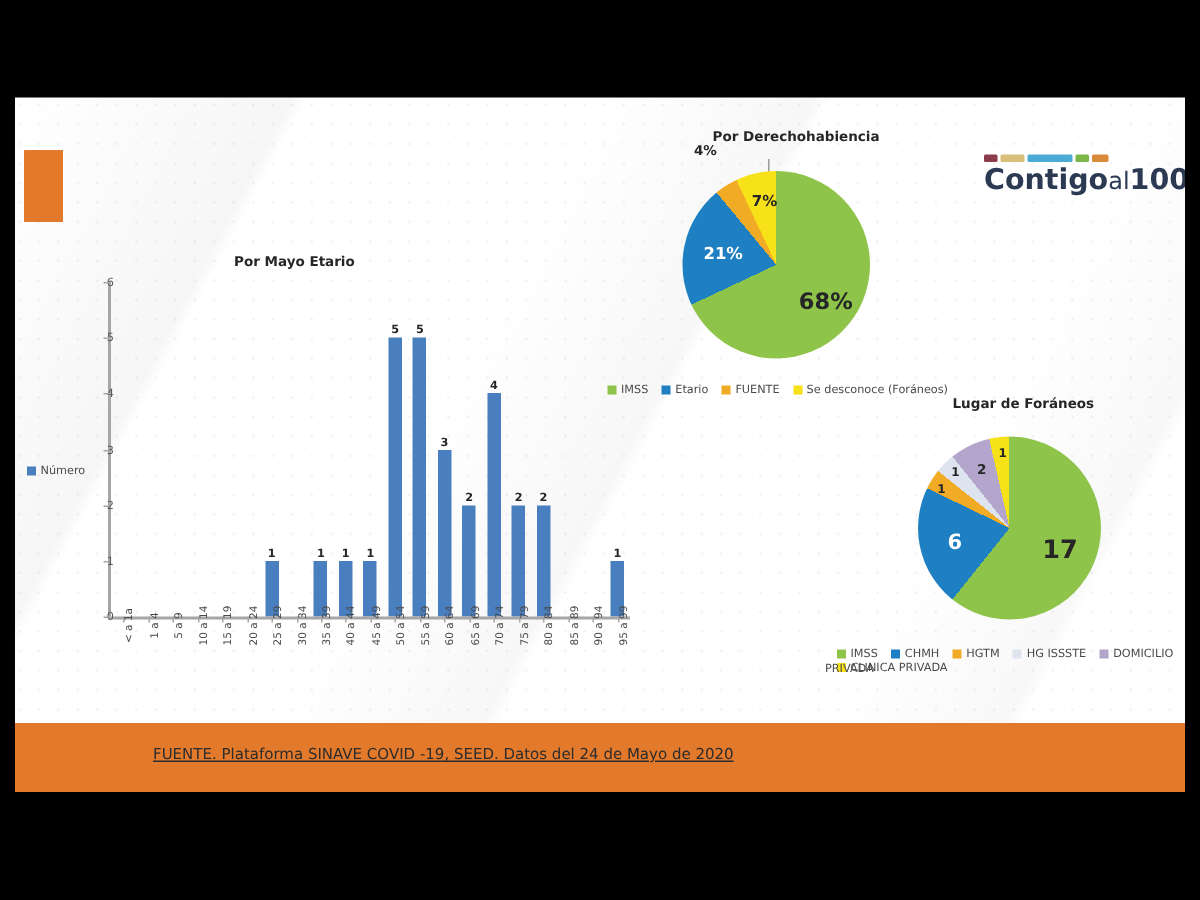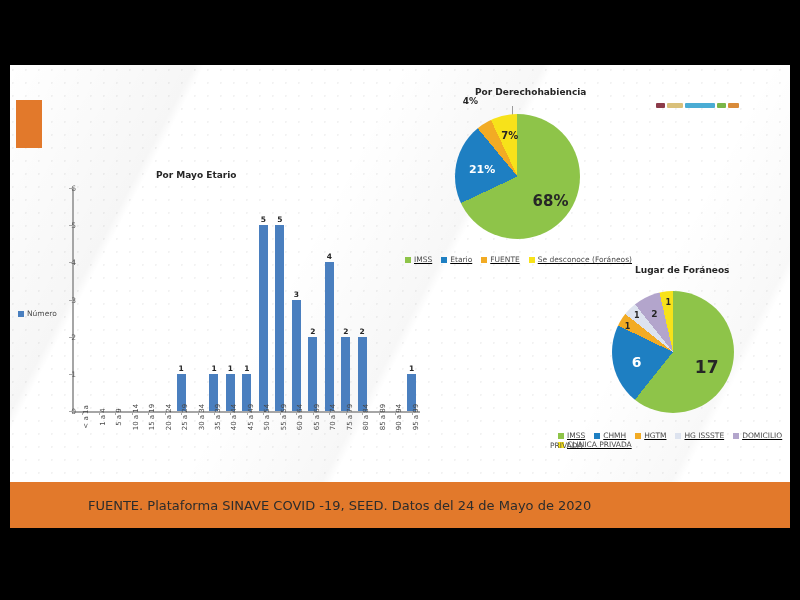--- a/index.html
+++ b/index.html
@@ -28,22 +28,22 @@
   
   #logo{position:absolute;right:16px;top:38px;width:118px;}
   #logo-dashes{display:flex;gap:2px;height:5px;margin-bottom:3px;}
   #logo-dashes i{display:block;height:5px;border-radius:1px;}
   #logo-text{font-size:19px;font-weight:bold;color:#2b3a52;line-height:1;
              font-family:"DejaVu Sans","Liberation Sans",sans-serif;white-space:nowrap;}
   #logo-text .thin{font-weight:normal;font-size:16px;}
 
   
   #footer{position:absolute;left:0;bottom:0;width:780px;height:46px;background:#e2792b;}
-  #footer-text{position:absolute;left:78px;top:16px;font-size:13px;color:#2c2c2c;
-               font-family:"DejaVu Sans","Liberation Sans",sans-serif;}
+  #footer-text{position:absolute;left:92px;top:16px;font-size:10px;color:#2c2c2c;
+               font-family:"DejaVu Sans","Liberation Sans",sans-serif;text-decoration:underline;}
 
   
   #barchart{position:absolute;left:0px;top:105px;width:425px;height:300px;}
   #bar-title{position:absolute;left:146px;top:0px;font-size:9px;font-weight:bold;color:#262626;
              font-family:"DejaVu Sans","Liberation Sans",sans-serif;}
   #bar-legend{position:absolute;left:8px;top:139px;display:flex;align-items:center;gap:3px;
               font-size:7.5px;color:#4a4a4a;font-family:"DejaVu Sans","Liberation Sans",sans-serif;}
   #bar-legend .sw{width:6px;height:6px;background:#4a7fbf;display:block;}
   #plot{position:absolute;left:62px;top:18px;width:348px;height:223px;}
   #yaxis{position:absolute;left:0;top:0;width:2px;height:223px;background:#a6a6a6;}
@@ -59,21 +59,21 @@
   .barcell .tick{position:absolute;bottom:-4px;left:50%;width:1px;height:4px;background:#a6a6a6;}
   #xlabels{position:absolute;left:64px;top:245px;width:346px;display:flex;}
   .xl{flex:1 1 0;position:relative;height:44px;}
   .xl span{position:absolute;left:50%;top:2px;transform:translateX(-50%) rotate(-90deg);
            transform-origin:center top;white-space:nowrap;font-size:7px;color:#4a4a4a;
            font-family:"DejaVu Sans","Liberation Sans",sans-serif;}
 
   
   .pie{border-radius:50%;position:relative;}
   .pielab{position:absolute;font-weight:bold;font-family:"DejaVu Sans","Liberation Sans",sans-serif;}
-  .legendrow{display:flex;flex-wrap:wrap;align-items:flex-end;text-decoration:underline;}
+  .legendrow{display:flex;flex-wrap:wrap;align-items:flex-end;}
   .legendrow .li{display:flex;align-items:center;gap:3px;margin-right:9px;}
   .legendrow .sw{width:6px;height:6px;display:block;}
   .legendrow .lt{font-size:7.5px;color:#4a4a4a;font-family:"DejaVu Sans","Liberation Sans",sans-serif;white-space:nowrap;}
 
   
   #pie1wrap{position:absolute;left:395px;top:22px;width:275px;height:190px;}
   #pie1-title{position:absolute;left:70px;top:0;font-size:9px;font-weight:bold;color:#262626;
               font-family:"DejaVu Sans","Liberation Sans",sans-serif;}
   #pie1{position:absolute;left:50px;top:27px;width:125px;height:125px;}
   #pie1-legend{position:absolute;left:0px;top:168px;width:275px;}
@@ -97,20 +97,23 @@
     <div id="accent-bar"></div>
 
     <div id="logo">
       <div id="logo-dashes">
           <i style="background: rgb(140, 59, 74); width: 9px;"></i>
           <i style="background: rgb(217, 192, 122); width: 16px;"></i>
           <i style="background: rgb(74, 172, 212); width: 30px;"></i>
           <i style="background: rgb(122, 182, 72); width: 9px;"></i>
           <i style="background: rgb(217, 139, 58); width: 11px;"></i>
         </div>
+      <div id="logo-text">
+        <span>Contigo</span><span class="thin">al</span><span>100</span>
+      </div>
     </div>
 
     <div id="barchart">
       <div id="bar-title">Por Mayo Etario</div>
       <div id="bar-legend">
         <span class="sw"></span>
         <span>Número</span>
       </div>
       <div id="plot">
         <div id="yaxis"></div>

